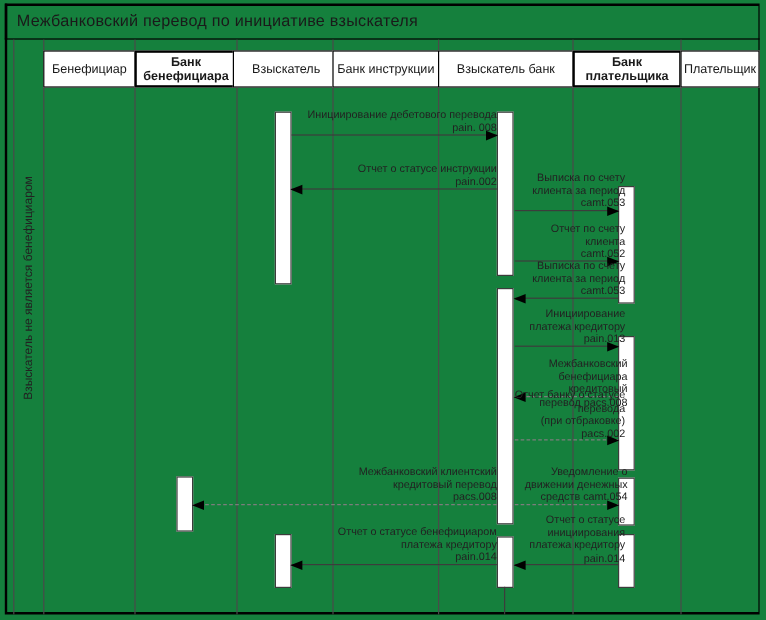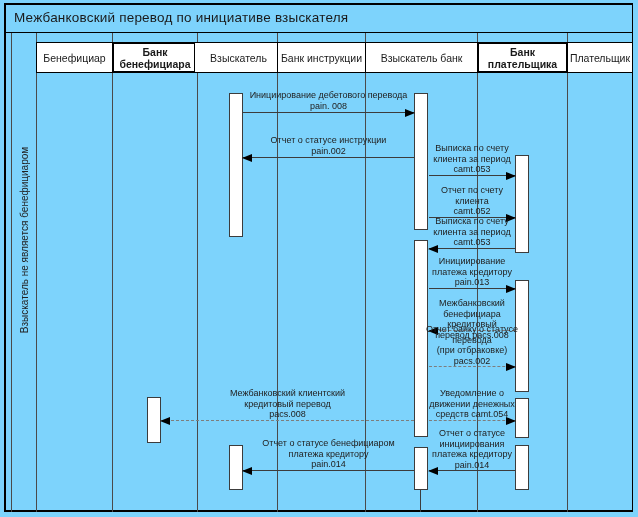--- a/index.html
+++ b/index.html
@@ -1,16 +1,16 @@
 <!DOCTYPE html>
 <html><head>
 <meta charset="utf-8">
 <style>
   html,body{margin:0;padding:0;background:#fff;}
-  #stage{position:relative;width:638px;height:517px;background:#7dd3fc;
+  #stage{position:relative;width:638px;height:517px;background:#15803d;
          font-family:"Liberation Sans",sans-serif;color:#1a1a1a;overflow:hidden;}
   .frame{position:absolute;left:4px;top:3px;width:629px;height:509px;box-sizing:border-box;
          border:1px solid #000;border-top:2px solid #000;border-bottom:2px solid #000;border-left:2px solid #000;}
   .title-bar{position:absolute;left:4px;top:3px;width:629px;height:30px;box-sizing:border-box;
          border-bottom:1px solid #000;border-left:2px solid #000;display:flex;align-items:center;
          padding-left:8px;font-size:13.5px;letter-spacing:.2px;}
   .vline{position:absolute;top:33px;height:479px;width:0;border-left:1px solid #4a4a4a;}
   .side-label{position:absolute;left:24px;top:240px;transform:translate(-50%,-50%) rotate(-90deg);
          transform-origin:center;white-space:nowrap;font-size:10px;color:#222;}
   .actor{position:absolute;top:42px;height:31px;box-sizing:border-box;background:#fff;
@@ -18,21 +18,21 @@
          text-align:center;font-size:10.5px;line-height:12px;white-space:pre-line;}
   .actor.em{border-width:2px;font-weight:bold;}
   .act{position:absolute;width:14px;box-sizing:border-box;border:1px solid #3c3c3c;background:#fff;}
   .stub{position:absolute;width:0;border-left:1px solid #3c3c3c;}
   .msg-line{position:absolute;height:0;border-top:1px solid #3c3c3c;}
   .msg-line.dashed{border-top:1px dashed #7d7d7d;}
   .ah-r{position:absolute;right:-1px;top:-4px;width:0;height:0;
         border-top:4px solid transparent;border-bottom:4px solid transparent;border-left:10px solid #000;}
   .ah-l{position:absolute;left:-1px;top:-4px;width:0;height:0;
         border-top:4px solid transparent;border-bottom:4px solid transparent;border-right:10px solid #000;}
-  .msg-label{position:absolute;text-align:center;font-size:9px;line-height:10.5px;
+  .msg-label{position:absolute;text-align:right;font-size:9px;line-height:10.5px;
         white-space:pre-line;color:#222;}
 </style>
 </head>
 <body>
 
 <div id="stage">
 
   <div class="frame"></div>
   <div class="title-bar">
     <span>Межбанковский перевод по инициативе взыскателя</span>

